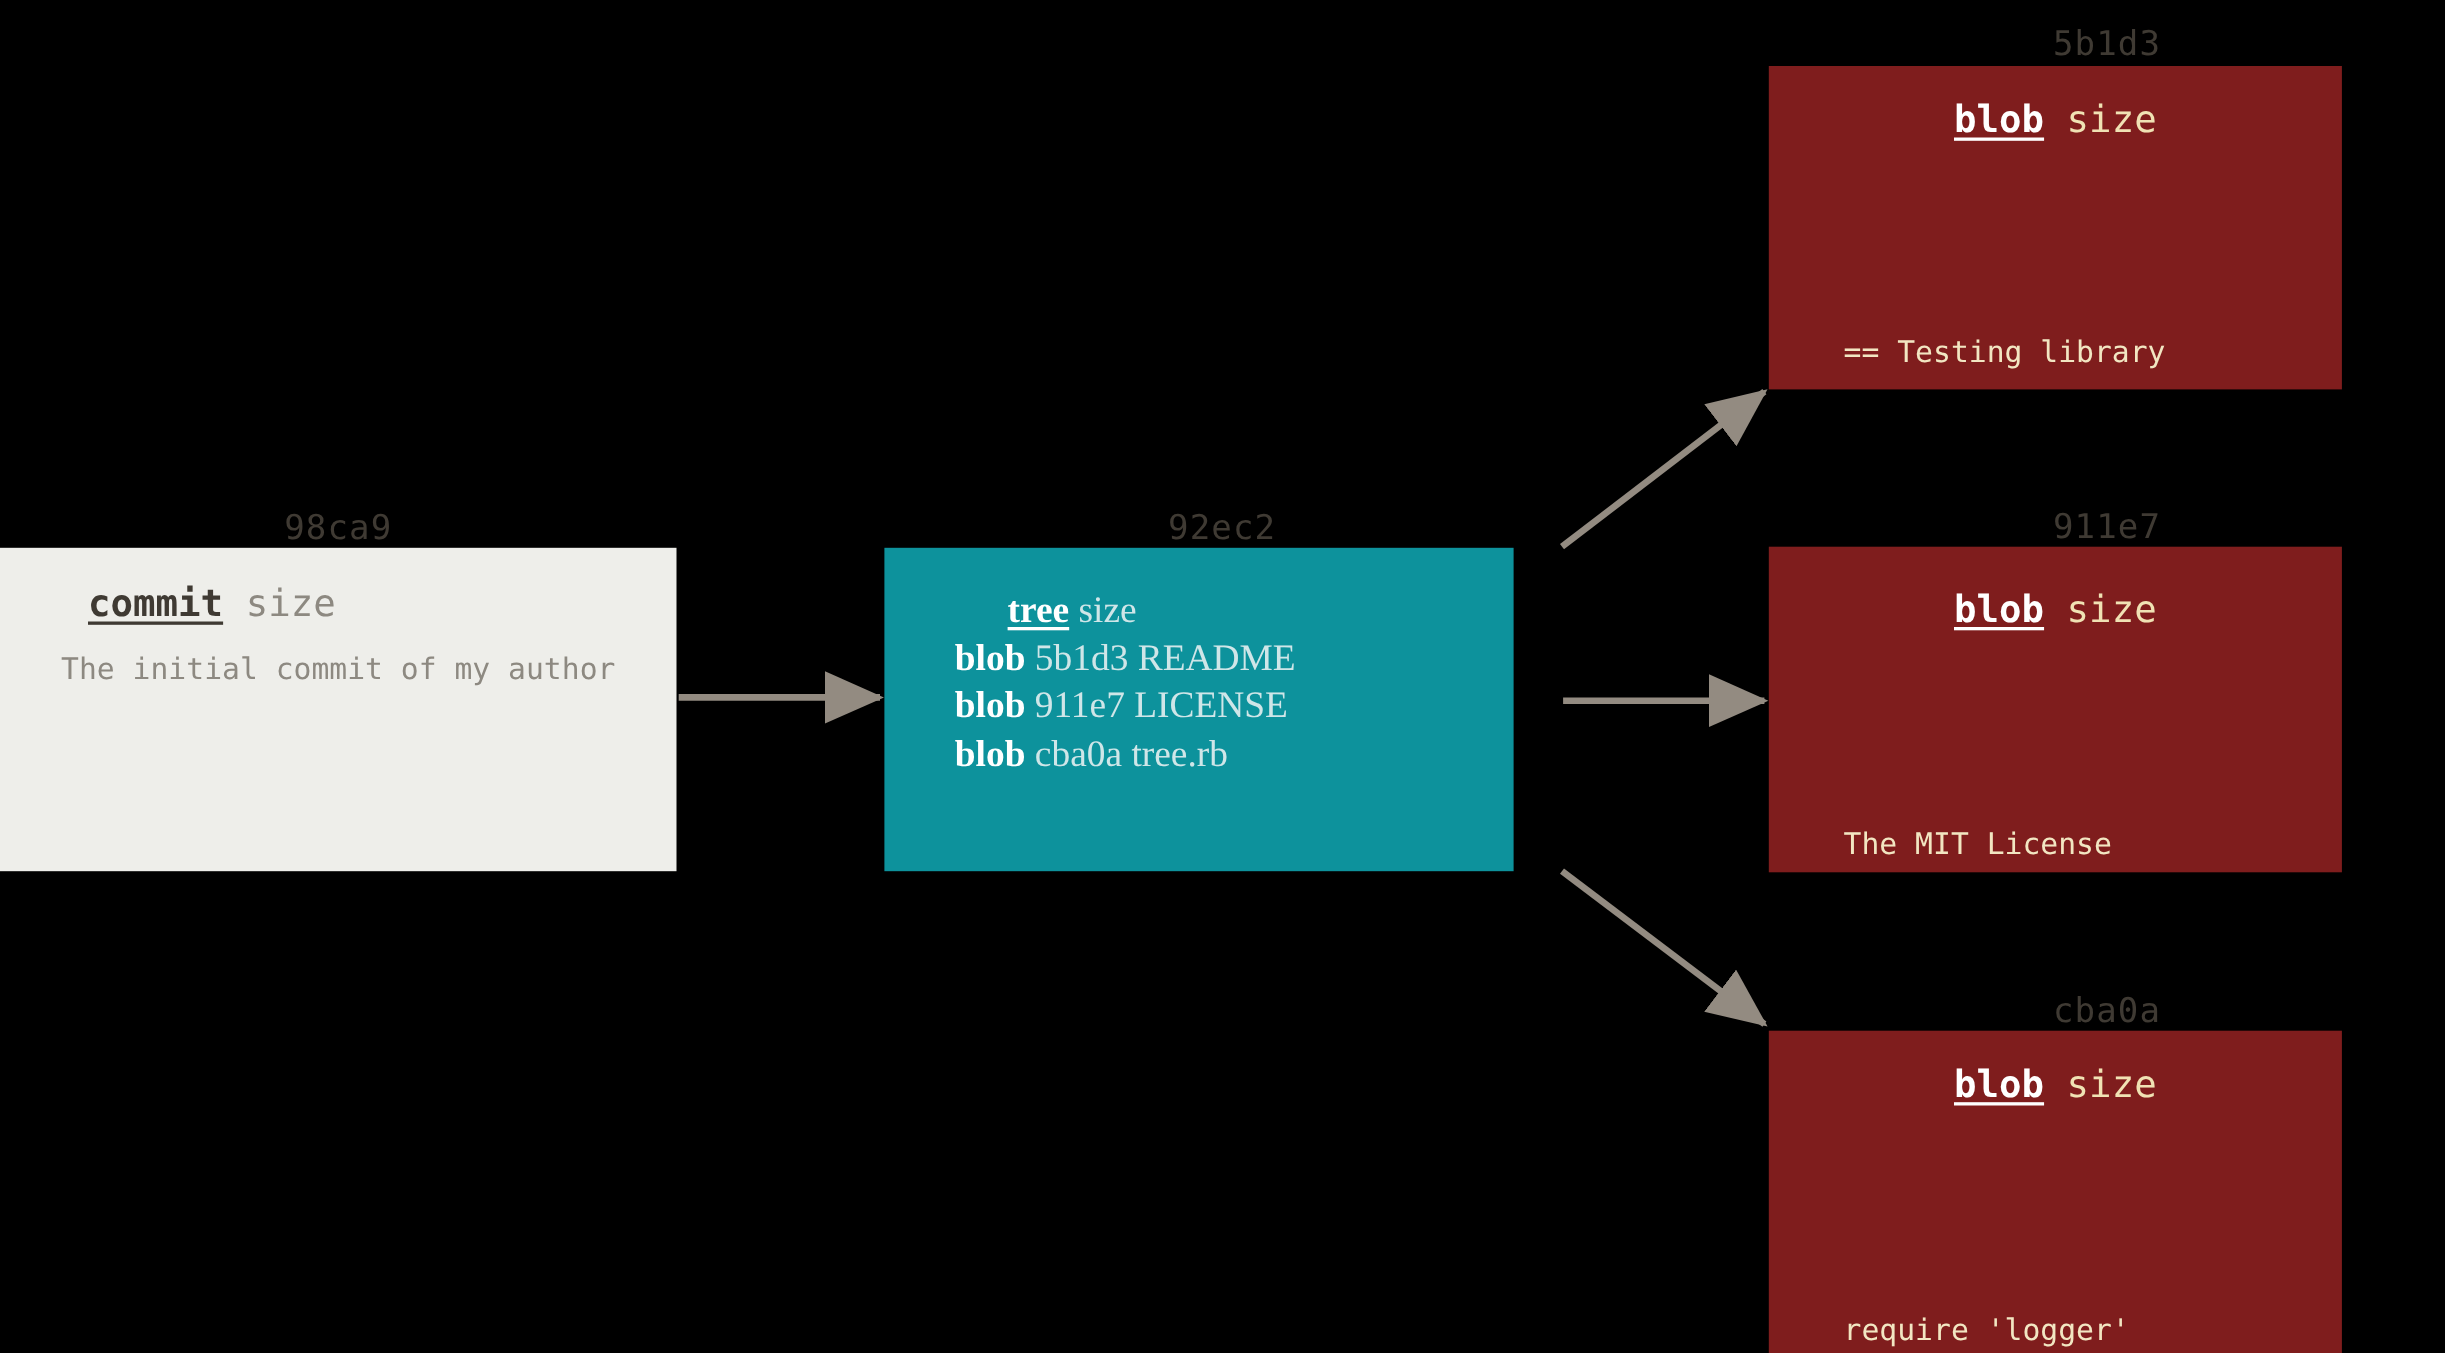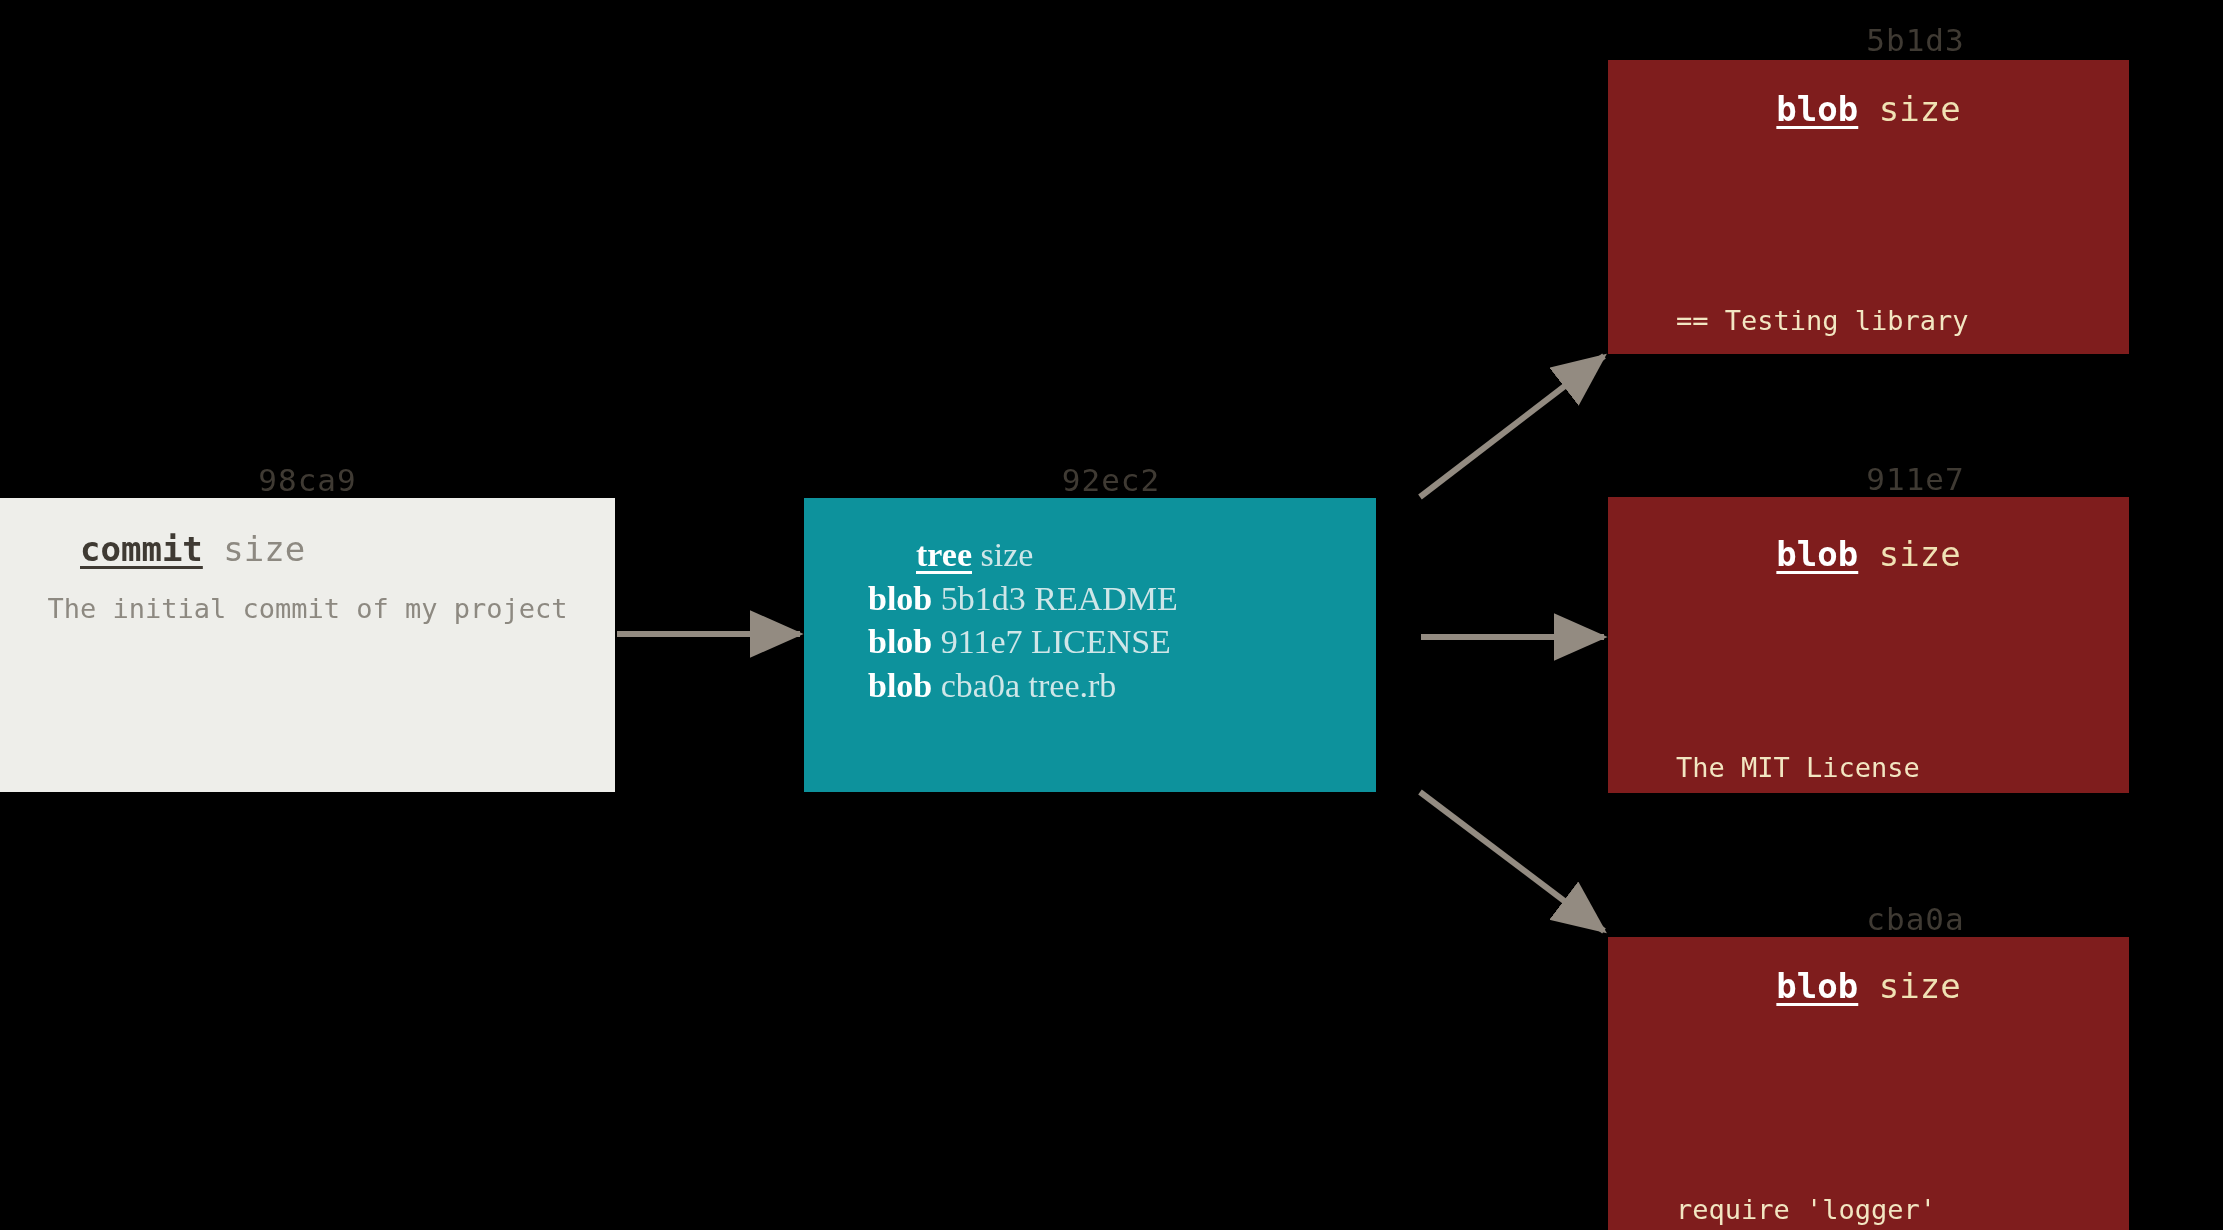--- a/index.html
+++ b/index.html
@@ -193,21 +193,21 @@
   </svg>
 
   <div class="node-hash" style="left:0px; top:462px; width:615px;">98ca9</div>
 
   <div class="node commit-node">
     <div class="node-header" style="text-align: left; padding-left: 80px;">
       <span>   </span><span class="type">commit</span><span> </span><span class="size">size</span>
     </div>
 
 
-    <div class="commit-message">The initial commit of my project</div>
+    <div class="commit-message">The initial commit of my author</div>
   </div>
 
   <div class="node-hash" style="left:804px; top:462px; width:614px;">92ec2</div>
 
   <div class="node tree-node">
     <div class="node-header">
       <span class="type">tree</span><span class="size"> </span><span class="size">size</span>
     </div>
 
     <div class="tree-entries">

